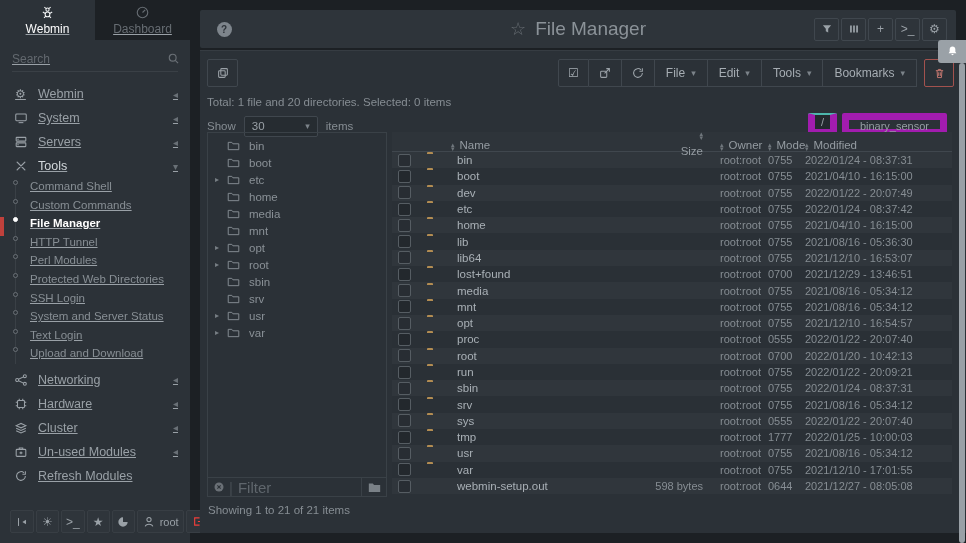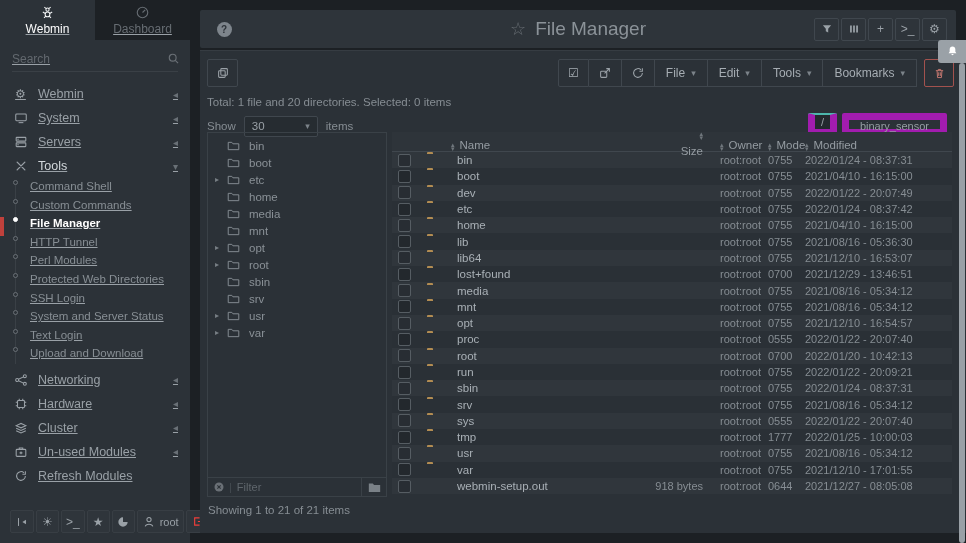--- a/index.html
+++ b/index.html
@@ -61,21 +61,21 @@
   .breadcrumb { position:absolute; top:62px; right:19px; display:flex; gap:5px; }
   .crumb { height:23px; border:7px solid #a21caf; background:transparent; color:#969da3; font-size:11px; padding:0 11px; border-radius:2px; cursor:pointer; font-family:inherit; }
   .crumb-root { width:29px; padding:0; background:#24292e; border-top:2px solid #4db6ac; color:#9aa1a7; }
 
   
   .tree { position:absolute; left:7px; top:81px; width:180px; height:365px; border:1px solid #3a4147; }
   .tree-items { padding-top:4px; }
   .titem { height:17px; display:flex; align-items:center; font-size:11.5px; color:#8a9197; cursor:pointer; }
   .titem .arr { width:16px; padding-left:7px; color:#787f85; font-size:8px; }
   .titem .tfold { width:13px; margin:0 9px 0 3px; display:inline-flex; }
-  .filterbar { position:absolute; left:0; right:0; bottom:0; height:19px; border-top:1px solid #3a4147; display:flex; align-items:center; color:#5f666c; font-size:11px; }
+  .filterbar { position:absolute; left:0; right:0; bottom:0; height:19px; border-top:1px solid #3a4147; display:flex; align-items:center; color:#5f666c; font-size:15px; }
   .filterbar .fx { margin:0 4px 0 5px; display:inline-flex; }
   .filterbar .sep { color:#454c52; margin-right:5px; }
   .fb-folder { margin-left:auto; height:100%; width:25px; border-left:1px solid #3a4147; display:flex; align-items:center; justify-content:center; cursor:pointer; }
 
   
   .ftable { position:absolute; left:192px; top:81px; width:560px; }
   .grid7 { display:grid; grid-template-columns:26px 33px 199px 60px 58px 37px 1fr; align-items:center; }
   .thead { height:20px; color:#959ca2; font-size:11.5px; background:#2e343a; border-bottom:1px solid #40474e; }
   .thead .hcell { display:flex; align-items:flex-end; gap:5px; }
   .thead .right { justify-content:flex-end; padding-right:7px;flex-direction:column; }
@@ -759,21 +759,21 @@
               <span class="name">var</span>
               <span class="size"></span>
               <span class="owner">root:root</span>
               <span class="mode">0755</span>
               <span class="modified">2021/12/10 - 17:01:55</span>
             </div>
             <div class="trow grid7">
               <span class="cb"></span>
               <span><span class="f-file"></span></span>
               <span class="name">webmin-setup.out</span>
-              <span class="size">918 bytes</span>
+              <span class="size">598 bytes</span>
               <span class="owner">root:root</span>
               <span class="mode">0644</span>
               <span class="modified">2021/12/27 - 08:05:08</span>
             </div>
           </div>
       </div>
 
       <div class="showing">Showing 1 to 21 of 21 items</div>
     </div>
   </div>

